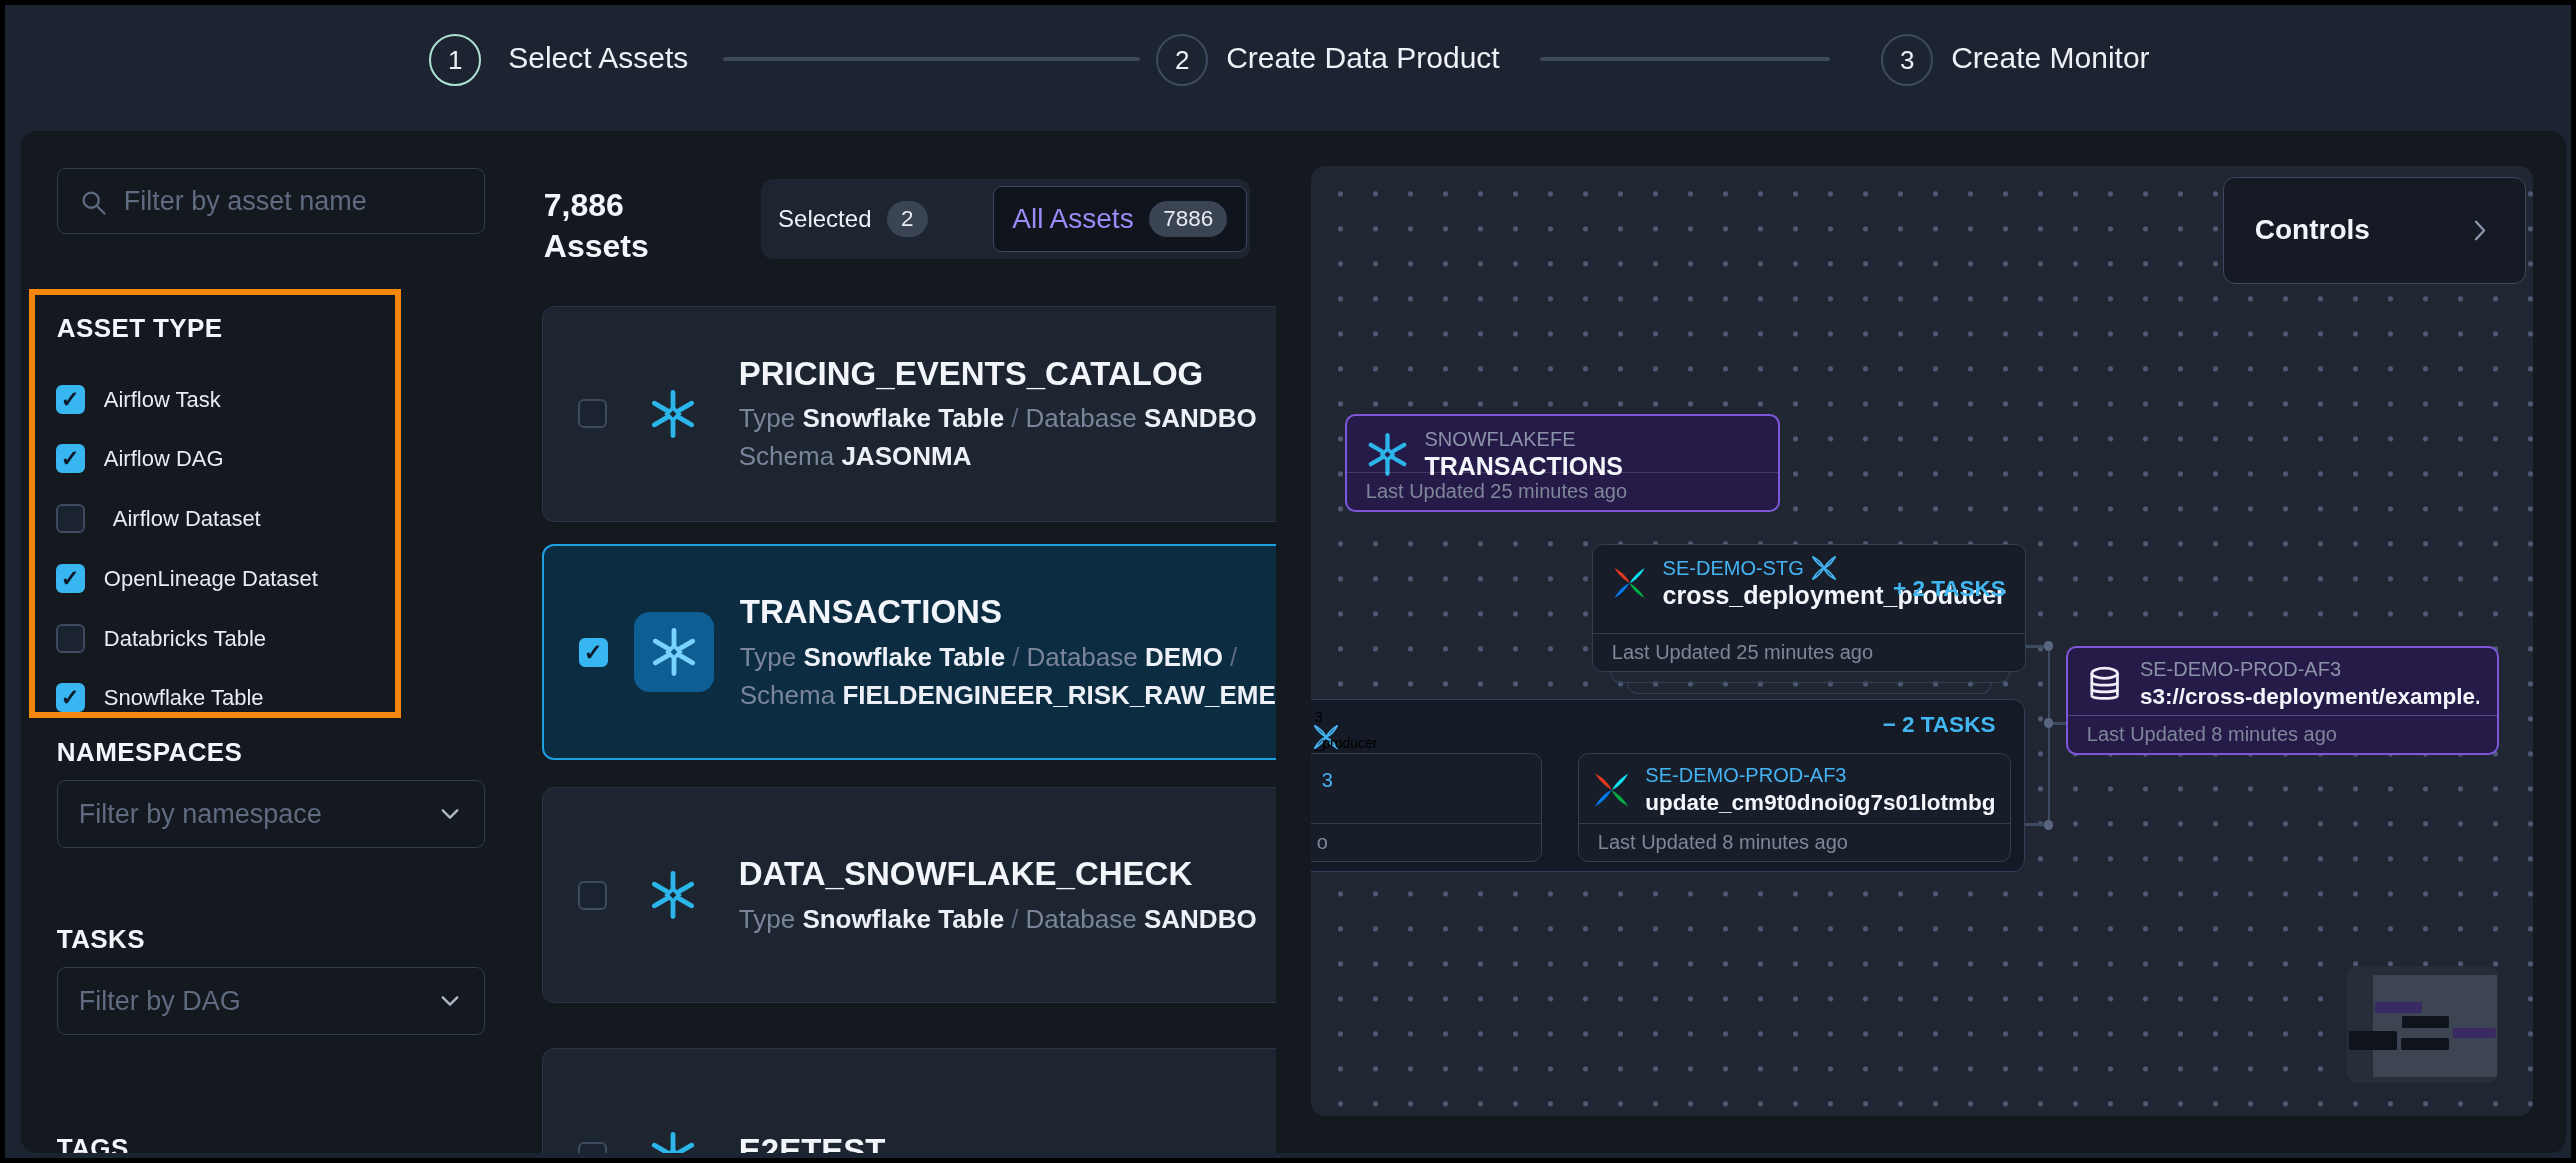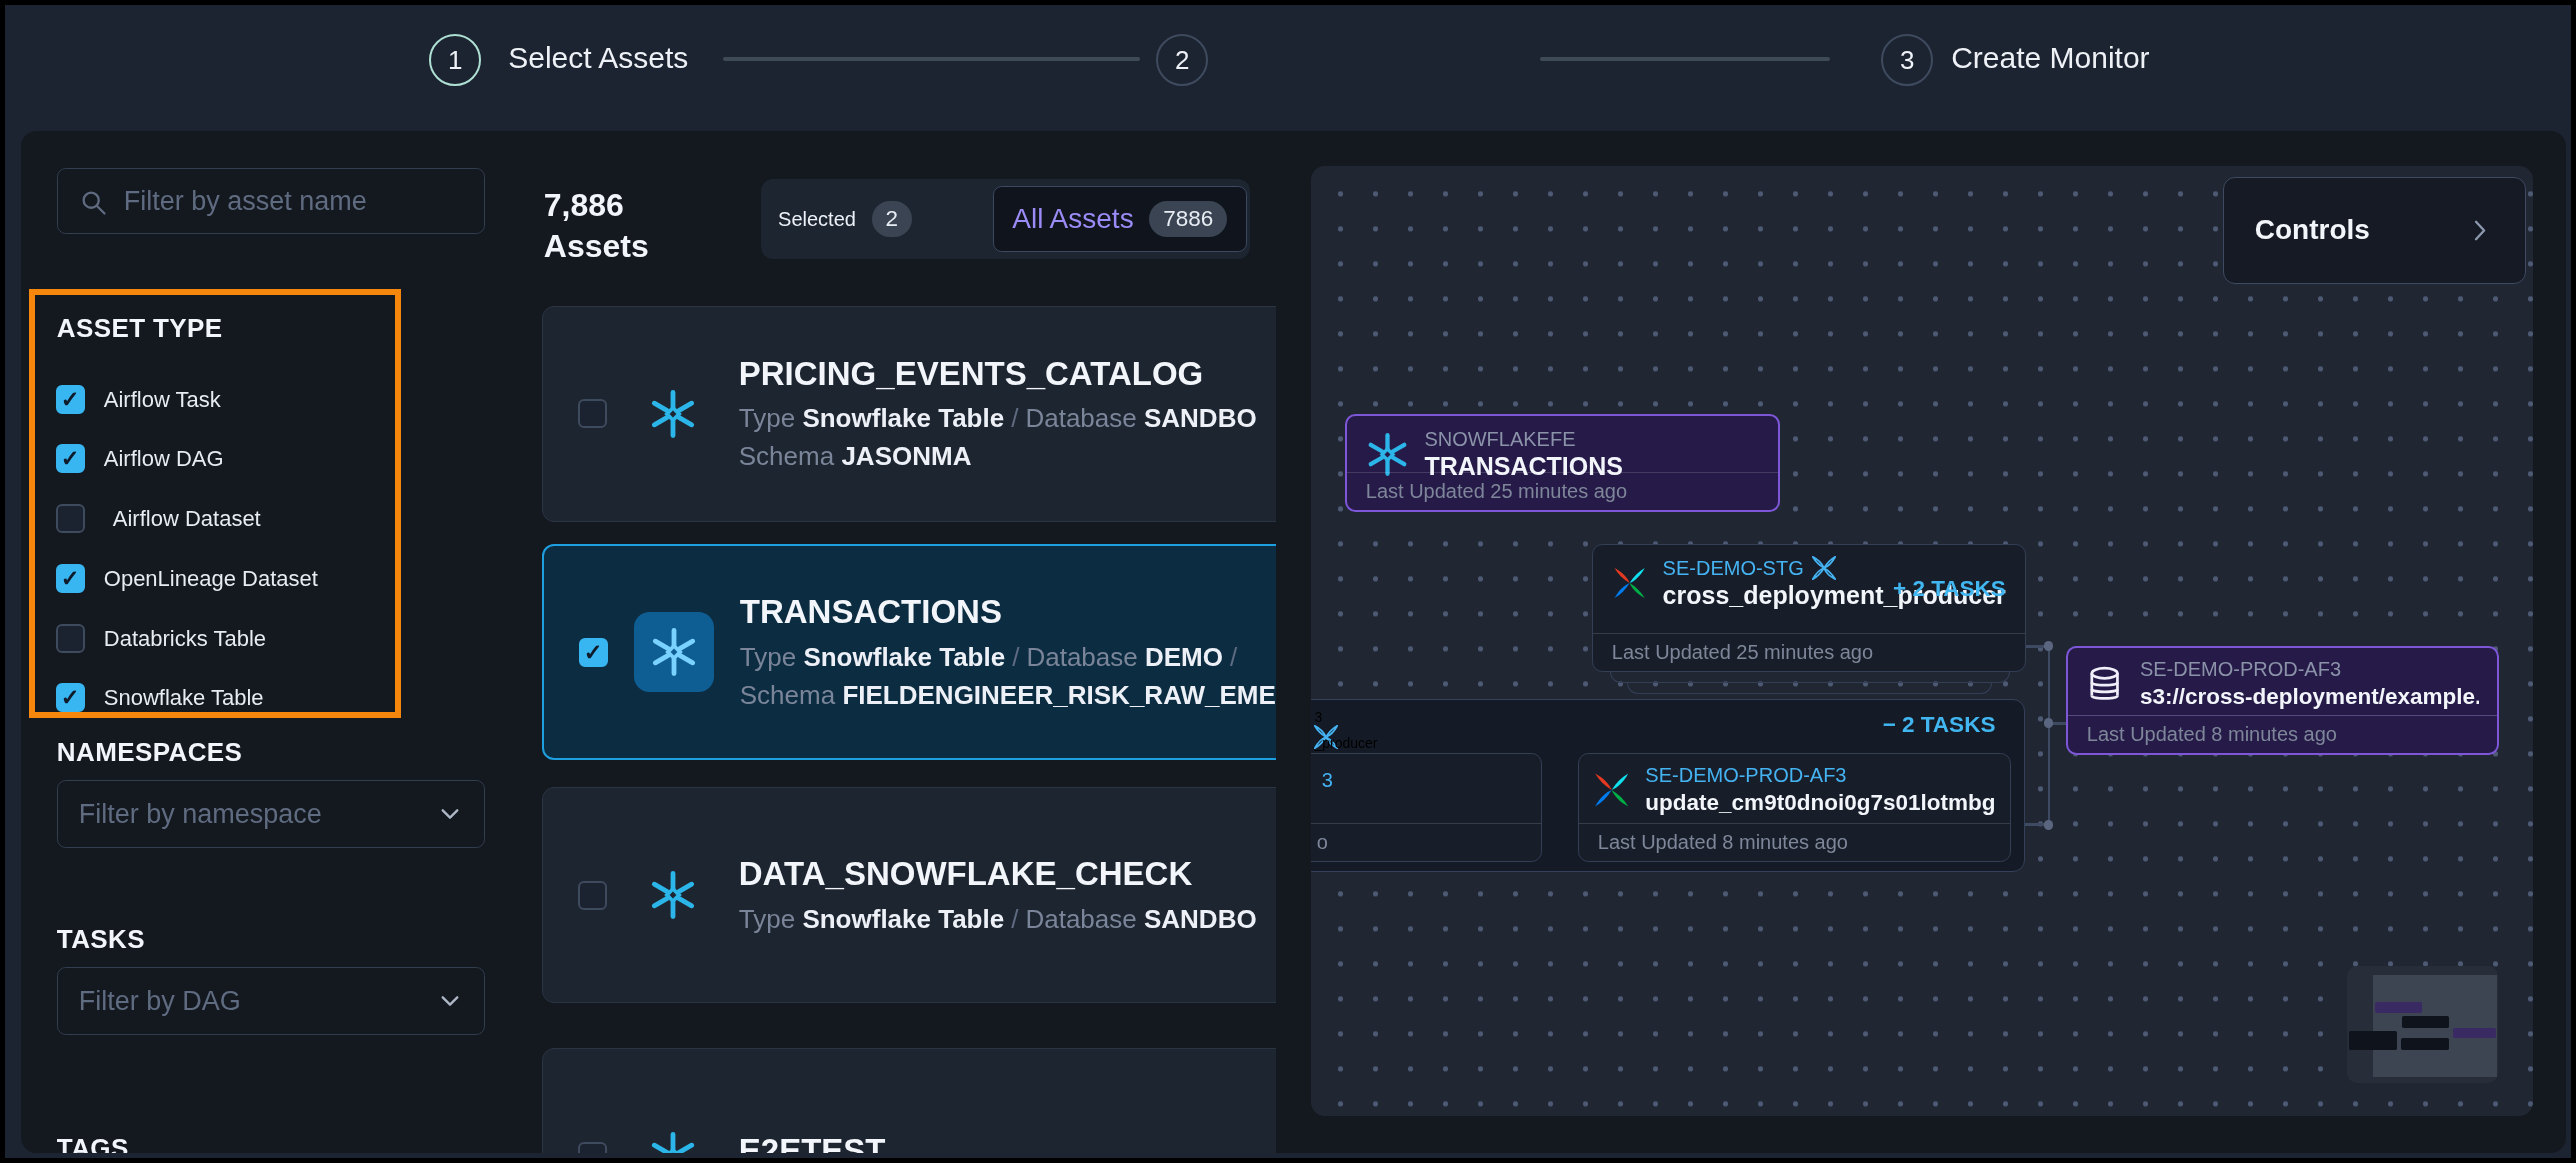--- a/index.html
+++ b/index.html
@@ -28,21 +28,21 @@
   .cb.checked::after{content:"\2713";color:#0E1B2A;font-size:22.5px;font-weight:900;}
   .cb-label{color:#E7ECF3;font-size:22px;line-height:31px;}
   .dd{width:428px;height:68px;border:1.7px solid #323D4E;border-radius:8.7px;box-sizing:border-box;
     display:flex;align-items:center;justify-content:space-between;padding:0 21px;}
   .dd .ph{color:#5F6B80;font-size:27px;}
   .dd .chev{width:26px;height:26px;color:#AEB7C6;}
   
   .count-num{color:#F2F5FA;font-size:32px;font-weight:600;line-height:41px;}
   .tabbar{left:740px;top:48px;width:489px;height:80px;background:#1D2530;border-radius:12px;}
   .tab-inactive{left:17.3px;top:0;height:80px;display:flex;align-items:center;gap:15.6px;}
-  .tab-inactive .lbl{color:#EDF1F7;font-size:20px;}
+  .tab-inactive .lbl{color:#EDF1F7;font-size:24px;}
   .badge{background:#3B4453;border-radius:865px;color:#E8EDF4;font-size:22.5px;padding:5.2px 14px;}
   .tab-active{left:232px;top:7px;width:254px;height:66px;background:#10141C;border:1.7px solid #3C4961;border-radius:8.7px;
     box-sizing:border-box;display:flex;align-items:center;justify-content:center;gap:15.6px;}
   .tab-active .lbl{color:#9B8BF7;font-size:28px;}
   #list-viewport{left:521px;top:164px;width:734px;height:858px;overflow:hidden;}
   .card{position:absolute;left:0;width:762px;height:216px;background:#1D2530;border:1.7px solid #2A3442;border-radius:12px;
     box-sizing:border-box;display:flex;align-items:center;padding-left:35px;}
   .card.selected{background:#0C2C41;border:2.6px solid #1E9FE0;}
   .card .iconbox{width:80px;height:80px;border-radius:15.6px;display:flex;align-items:center;justify-content:center;margin-left:26px;}
   .card.selected .iconbox{background:#0F5E93;}
@@ -140,20 +140,21 @@
 
   <div class="abs" style="left:0;top:0;width:2566px;height:120px;">
     <div class="abs step-circle active" style="left:424px;top:29px;">
         <span>1</span>
       </div>
     <div class="abs step-label" style="left:503px;top:29px;">Select Assets</div>
     <div class="abs step-line" style="left:718px;top:52px;width:417px;"></div>
     <div class="abs step-circle" style="left:1151px;top:29px;">
         <span>2</span>
       </div>
+    <div class="abs step-label" style="left:1221px;top:29px;">Create Data Product</div>
     <div class="abs step-line" style="left:1535px;top:52px;width:290px;"></div>
     <div class="abs step-circle" style="left:1876px;top:29px;">
         <span>3</span>
       </div>
     <div class="abs step-label" style="left:1946px;top:29px;">Create Monitor</div>
   </div>
 
   <div id="main" class="abs">
 
     <div class="abs search-box">

